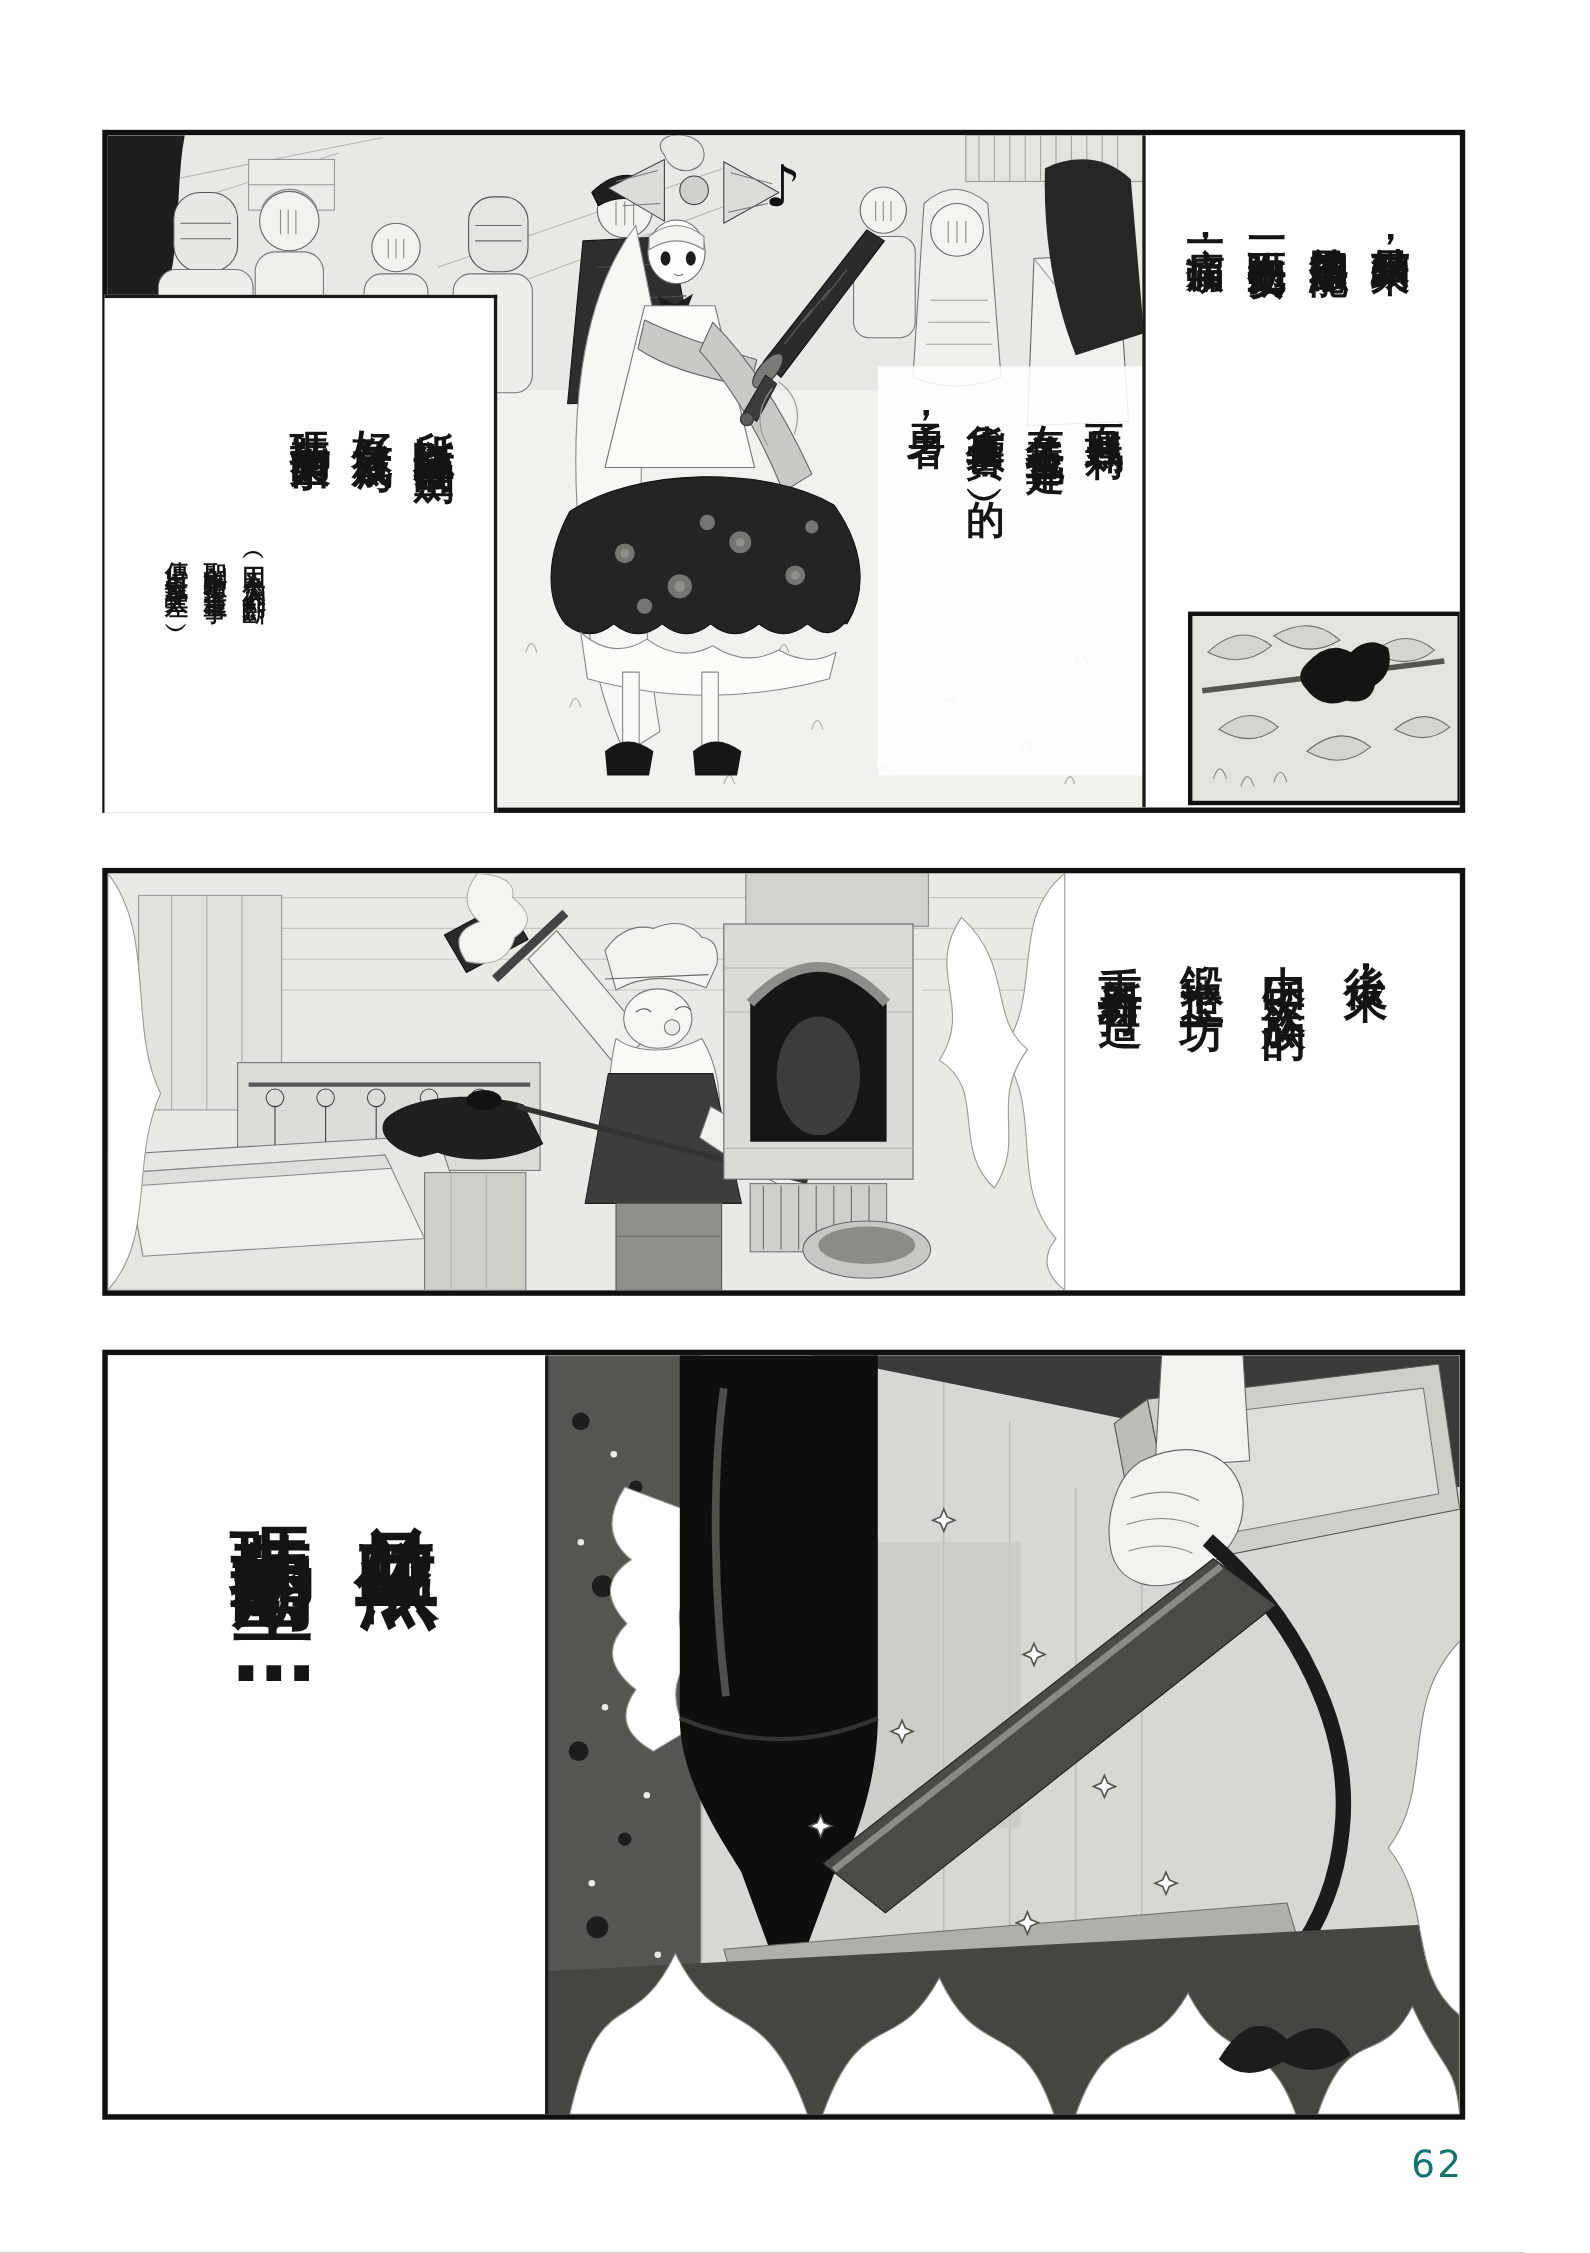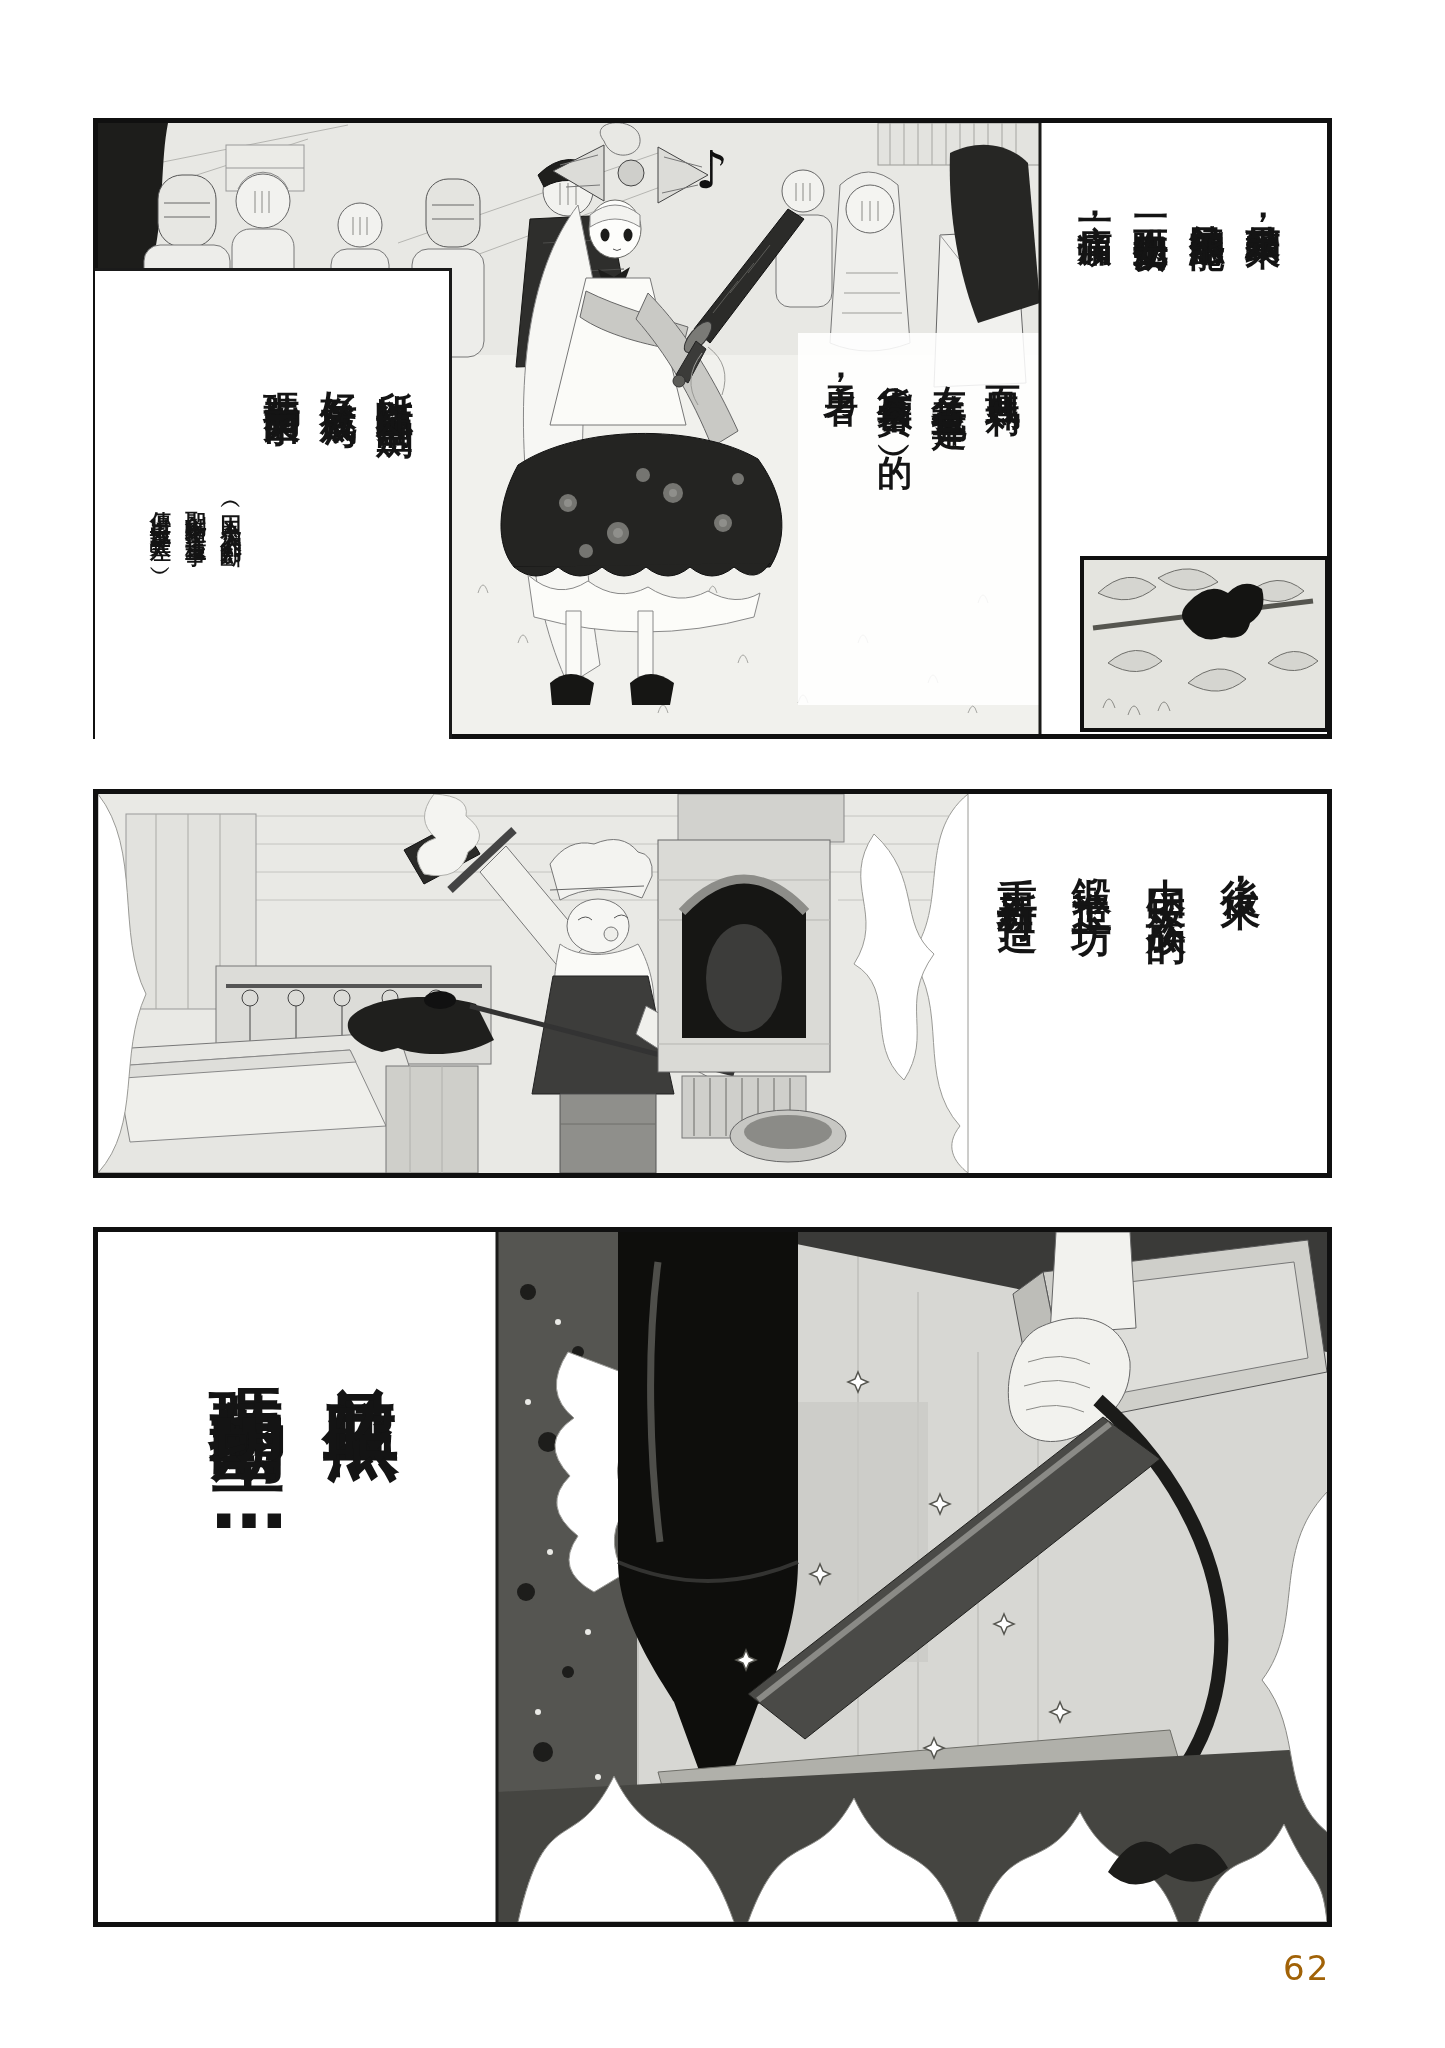--- a/index.html
+++ b/index.html
@@ -16,21 +16,21 @@
   .vtext p+p{margin-block-start:var(--gap,18px);}
   #txt-a{right:164px;top:198px;font-size:35px;--gap:19px;--ls:2px;}
   #txt-b{right:424px;top:358px;font-size:35px;--gap:17px;--ls:5px;}
   #txt-c{right:1031px;top:362px;font-size:37px;--gap:17px;--ls:5px;}
   #txt-d{right:1203px;top:494px;font-size:21px;--gap:13px;--ls:5px;}
   #txt-m{right:183px;top:846px;font-size:40px;--gap:32px;--ls:12px;}
   #txt-bot{right:1043px;top:1326px;font-size:76px;--gap:33px;--ls:7px;}
   #whitebox-c{position:absolute;left:95px;top:268px;width:357px;height:471px;background:#fff;
               border-top:3px solid #1a1a1a;border-right:3px solid #1a1a1a;box-sizing:border-box;z-index:4;}
   #music-note{position:absolute;left:695px;top:140px;font-size:52px;color:#111;z-index:3;font-weight:400;}
-  #page-number{position:absolute;left:1283px;top:1948px;font-size:34px;color:#a16207;letter-spacing:2px;z-index:6;}
+  #page-number{position:absolute;left:1283px;top:1948px;font-size:34px;color:#0f766e;letter-spacing:2px;z-index:6;}
 </style>
 </head>
 <body>
 
 <div class="page">
 
   <div class="panel" id="panel-top">
     <svg viewBox="0 0 1229 611">
       <rect x="0" y="0" width="942" height="611" fill="#e8e8e4"></rect>
       <rect x="942" y="0" width="287" height="611" fill="#ffffff"></rect>

